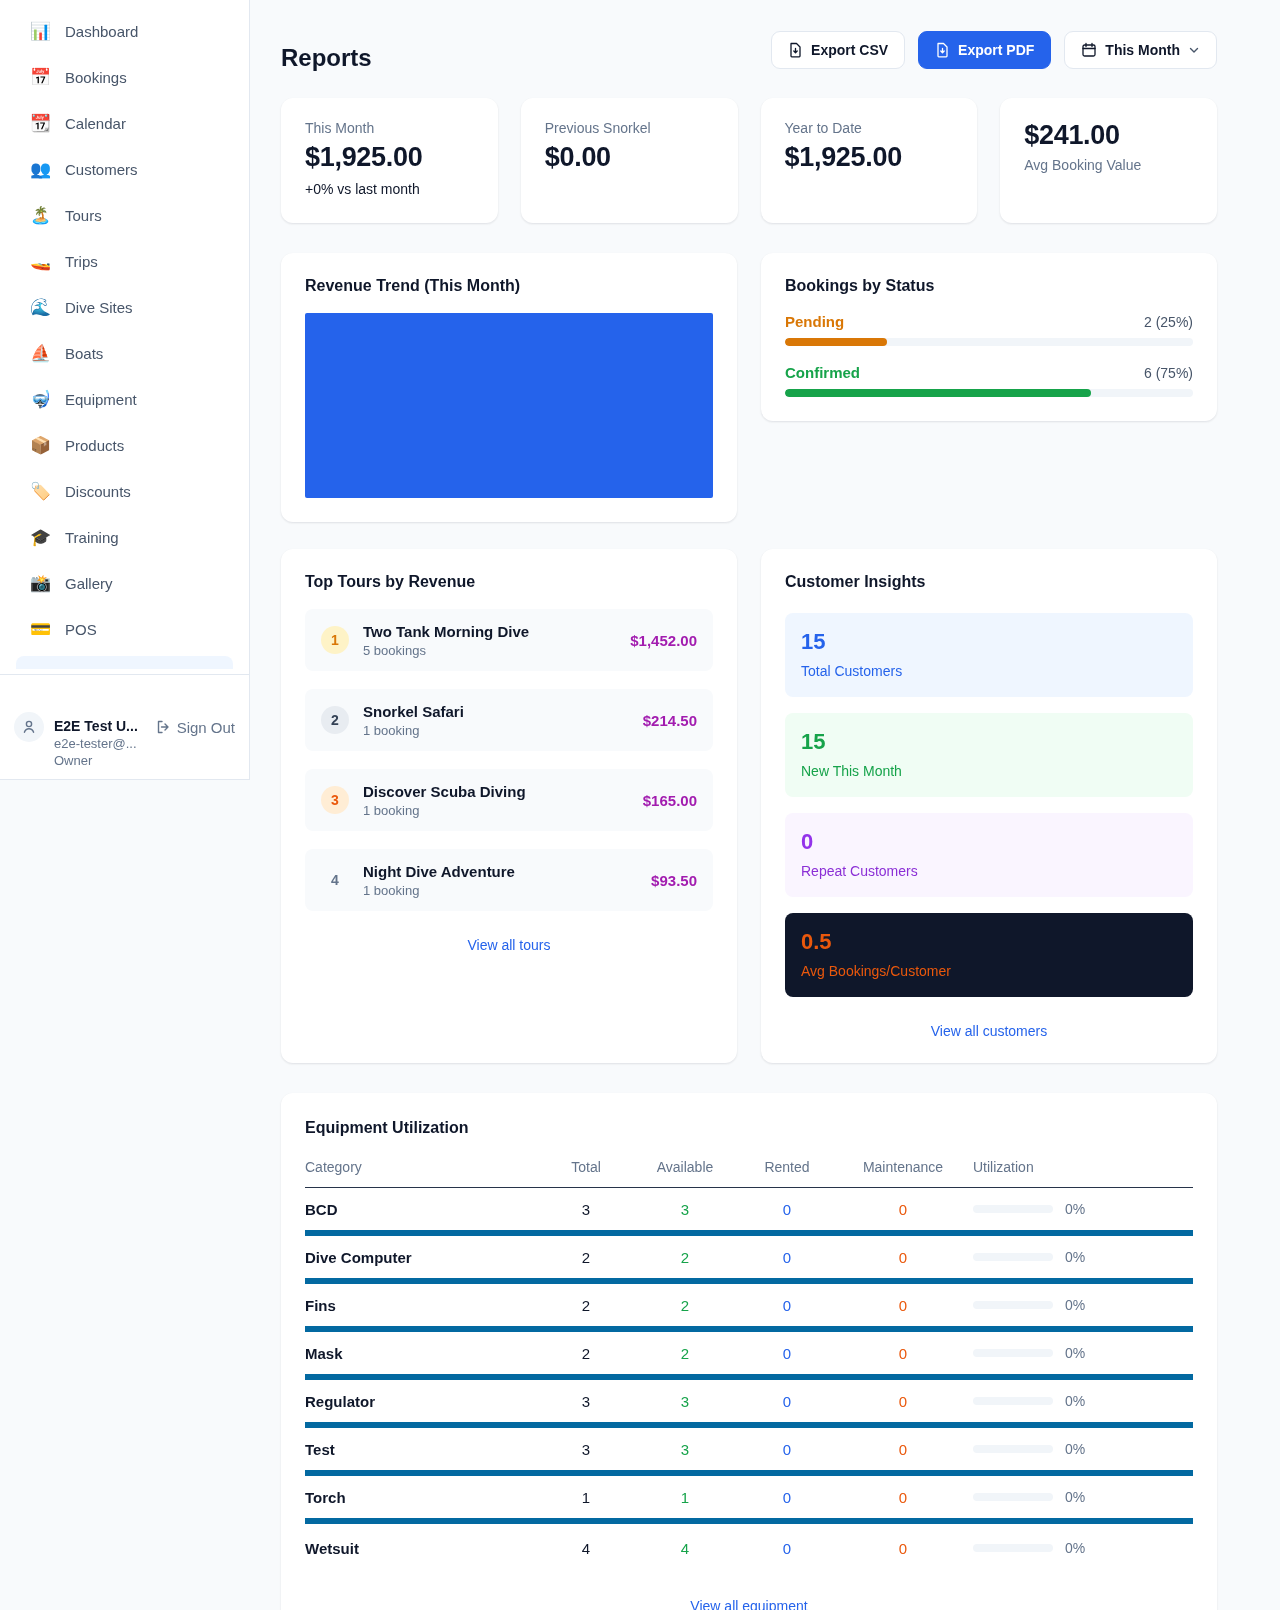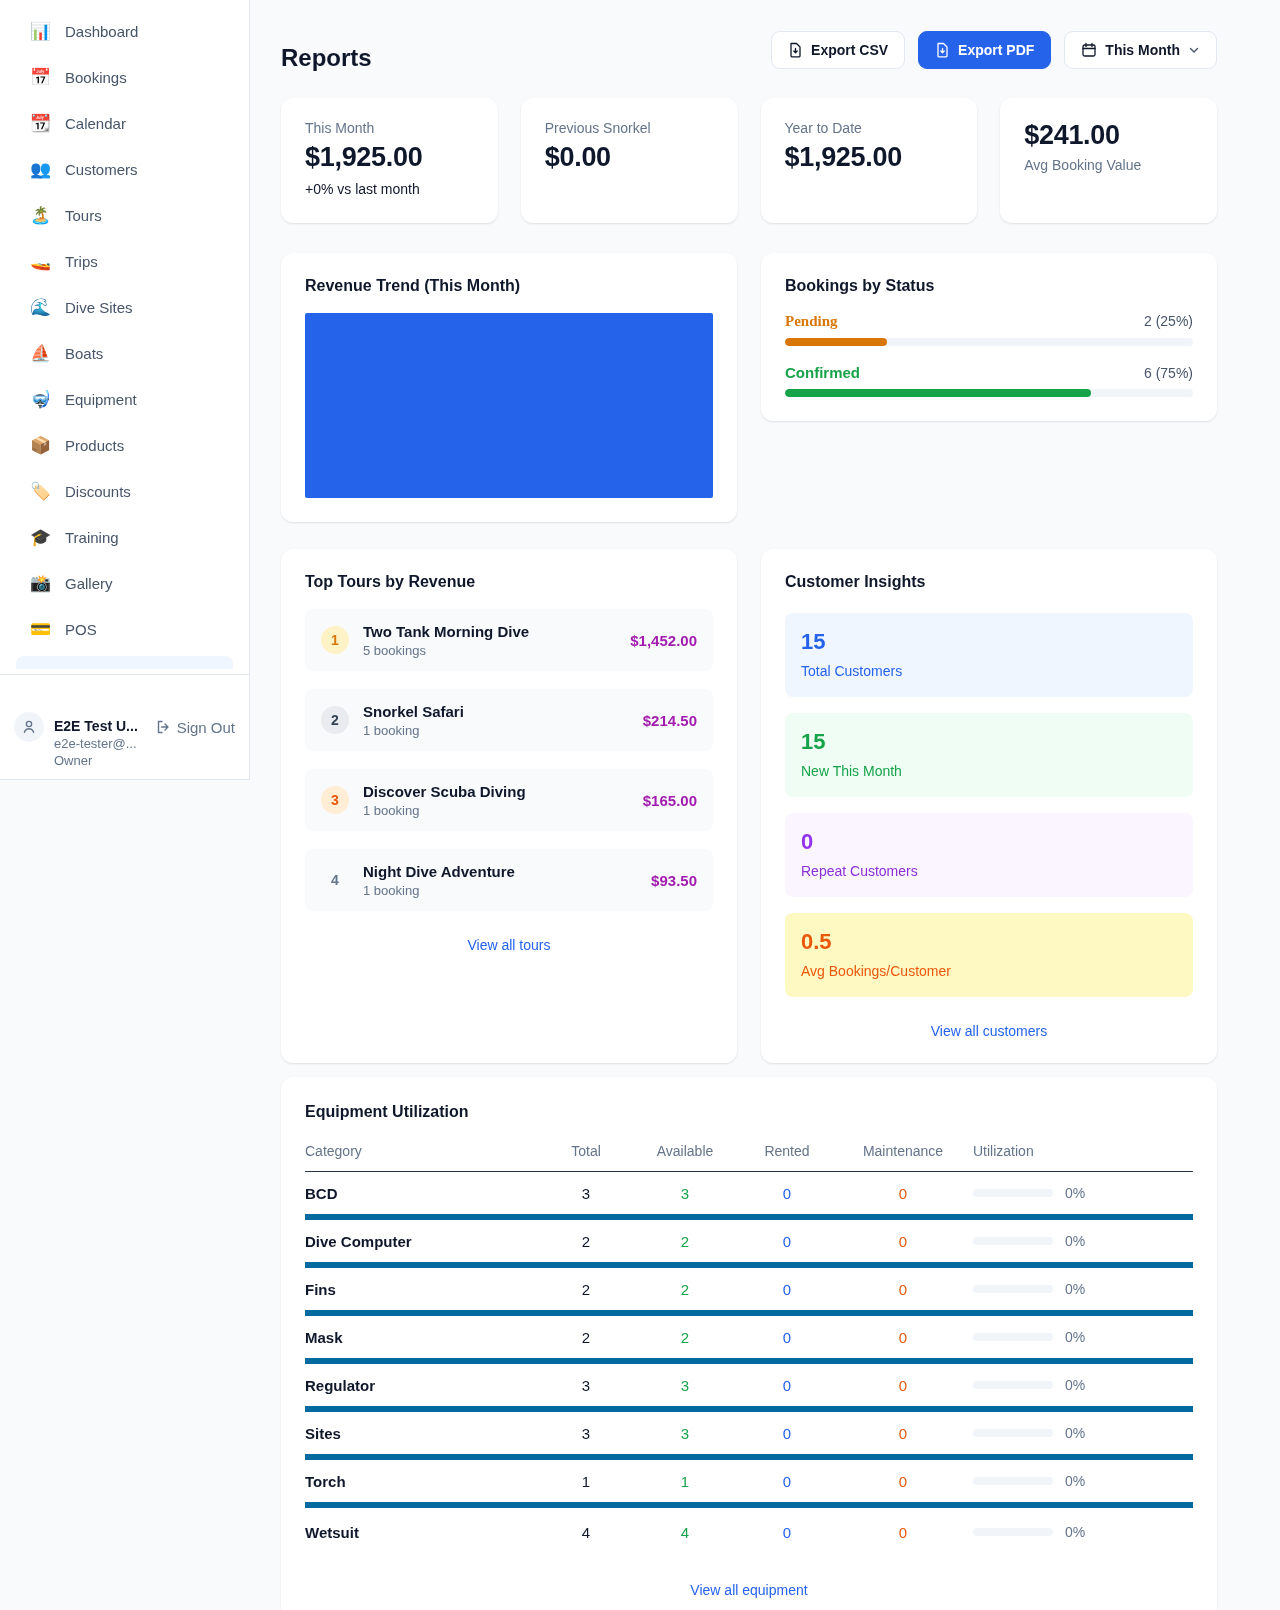--- a/index.html
+++ b/index.html
@@ -82,31 +82,31 @@
 
   
   .revenue-card { padding:24px; }
   .revenue-rect { margin-top:18px; width:100%; height:185px; background:#2563EB; border-radius:2px; }
 
   
   .status-card { padding:24px; }
   .status-row { margin-top:18px; }
   .status-line { display:flex; justify-content:space-between; align-items:baseline; }
   .status-label { font-size:15px; font-weight:bold; }
-  .status-label.pending { color:#D97706;font-family:Liberation Serif, serif; }
+  .status-label.pending { color:#D97706; }
   .status-label.confirmed { color:#16A34A; }
   .status-value { font-size:14px; color:#475569; }
   .bar-track { margin-top:8px; height:8px; border-radius:4px; background:#F1F5F9; overflow:hidden; }
   .bar-fill { height:100%; border-radius:4px; }
   .bar-fill.pending { background:#D97706; }
   .bar-fill.confirmed { background:#16A34A; }
 
   
   .tours-card, .insights-card { padding:24px; align-self:stretch; }
-  .stretch-row { display:flex; gap:24px; align-items:flex-start; margin-bottom:14px; }
+  .stretch-row { display:flex; gap:24px; align-items:flex-start; margin-bottom:30px; }
   .tour-row {
     display:flex; align-items:center; gap:14px; background:#F8FAFC;
     border-radius:8px; padding:11px 16px; margin-top:18px; height:62px;
   }
   .tour-row:first-of-type { margin-top:22px; }
   .rank {
     width:28px; height:28px; border-radius:50%; display:flex; align-items:center;
     justify-content:center; font-size:14px; font-weight:bold; flex:0 0 28px;
   }
   .rank-1 { background:#FEF3C7; color:#D97706; }
@@ -123,21 +123,21 @@
   }
 
   
   .insight-grid { display:grid; grid-template-columns:1fr; gap:16px; margin-top:22px; }
   .insight-tile { border-radius:8px; padding:16px; height:84px; }
   .insight-tile .num { font-size:22px; font-weight:800; }
   .insight-tile .lbl { font-size:14px; margin-top:8px; }
   .tile-blue { background:#EFF6FF; } .tile-blue .num, .tile-blue .lbl { color:#2563EB; }
   .tile-green { background:#F0FDF4; } .tile-green .num, .tile-green .lbl { color:#16A34A; }
   .tile-purple { background:#FAF5FF; } .tile-purple .num { color:#9333EA; } .tile-purple .lbl { color:#8B2FD6; }
-  .tile-orange { background:#fef9c3; } .tile-orange .num, .tile-orange .lbl { color:#EA580C; }
+  .tile-orange { background:#0f172a; } .tile-orange .num, .tile-orange .lbl { color:#EA580C; }
 
   
   .equip-card { padding:26px 24px 24px 24px; margin-bottom:37px; }
   .equip-table { margin-top:22px; }
   .t-row {
     display:grid; grid-template-columns:1fr 86px 112px 92px 140px 220px;
     align-items:center;
   }
   .t-head { color:#64748B; font-size:14px; padding-bottom:12px; border-bottom:1px solid #27344A; }
   .t-body { height:48px; border-bottom:6px solid #0369a1; font-size:15px; }
@@ -460,21 +460,21 @@
           <div class="cell-num c-maint">0</div>
           <div class="cell-util">
             <div class="util-track">
                 <div class="util-fill" style="width: 0%;"></div>
               </div>
             <span class="util-text">0%</span>
           </div>
         </div>
 
         <div class="t-row t-body">
-          <div class="cell-cat">Sites</div>
+          <div class="cell-cat">Test</div>
           <div class="cell-num c-total">3</div>
           <div class="cell-num c-avail">3</div>
           <div class="cell-num c-rent">0</div>
           <div class="cell-num c-maint">0</div>
           <div class="cell-util">
             <div class="util-track">
                 <div class="util-fill" style="width: 0%;"></div>
               </div>
             <span class="util-text">0%</span>
           </div>

